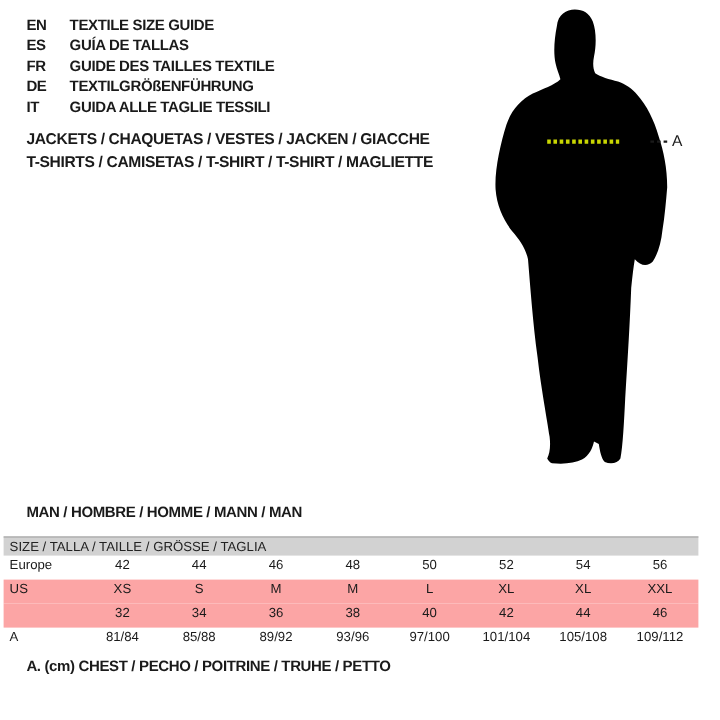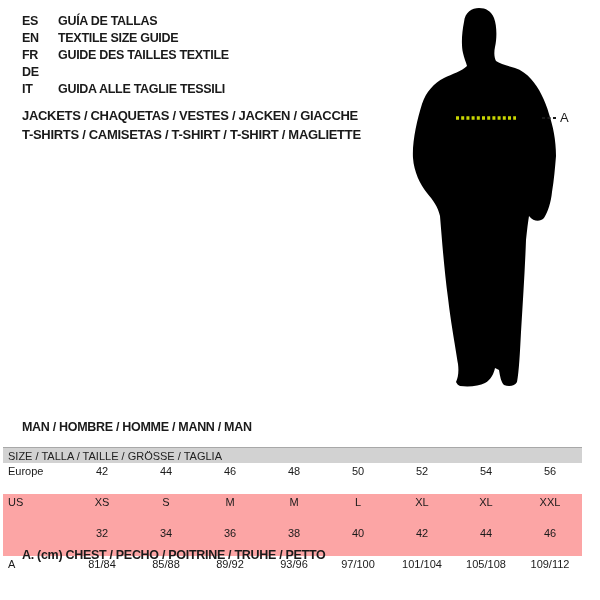--- a/index.html
+++ b/index.html
@@ -13,44 +13,45 @@
   .lang-code{width:36px;flex:0 0 36px;}
   .categories{position:absolute;left:22px;top:107px;font-size:13px;font-weight:700;line-height:18.5px;letter-spacing:-0.3px;}
   .figure-wrap{position:absolute;left:395px;top:0;width:205px;height:400px;}
   .measure-label{position:absolute;left:560px;top:110px;font-size:13px;font-weight:400;}
   .section-title{position:absolute;left:22px;top:420px;font-size:12.5px;font-weight:700;letter-spacing:-0.3px;}
   .size-table{position:absolute;left:3px;top:447px;width:579px;font-size:11px;}
   .tbl-header{
     height:16px;line-height:16px;background:#d2d2d2;border-top:1px solid #a8a8a8;
     padding-left:5px;color:#222;box-sizing:border-box;
   }
-  .tbl-row{display:grid;grid-template-columns:67px repeat(8,1fr);height:31px;line-height:16px;}
+  .tbl-row{display:grid;grid-template-columns:67px repeat(8,1fr);height:20px;line-height:16px;}
   .tbl-row.shaded{background:#fca5a5;}
   .row-label{padding-left:5px;text-align:left;}
   .cell{text-align:center;}
   .footnote{position:absolute;left:22px;top:548px;font-size:12.5px;font-weight:700;letter-spacing:-0.3px;text-align:right;}
 </style>
 </head>
 <body>
 
 <div class="lang-block">
   <div class="lang-row">
+    <span class="lang-code">EN</span>
+    <span class="lang-label">TEXTILE SIZE GUIDE</span>
+  </div>
+  <div class="lang-row">
     <span class="lang-code">ES</span>
     <span class="lang-label">GUÍA DE TALLAS</span>
-  </div>
-  <div class="lang-row">
-    <span class="lang-code">EN</span>
-    <span class="lang-label">TEXTILE SIZE GUIDE</span>
   </div>
   <div class="lang-row">
     <span class="lang-code">FR</span>
     <span class="lang-label">GUIDE DES TAILLES TEXTILE</span>
   </div>
   <div class="lang-row">
     <span class="lang-code">DE</span>
+    <span class="lang-label">TEXTILGRÖßENFÜHRUNG</span>
   </div>
   <div class="lang-row">
     <span class="lang-code">IT</span>
     <span class="lang-label">GUIDA ALLE TAGLIE TESSILI</span>
   </div>
 </div>
 
 <div class="categories">
   <div>JACKETS / CHAQUETAS / VESTES / JACKEN / GIACCHE</div>
   <div>T-SHIRTS / CAMISETAS / T-SHIRT / T-SHIRT / MAGLIETTE</div>

